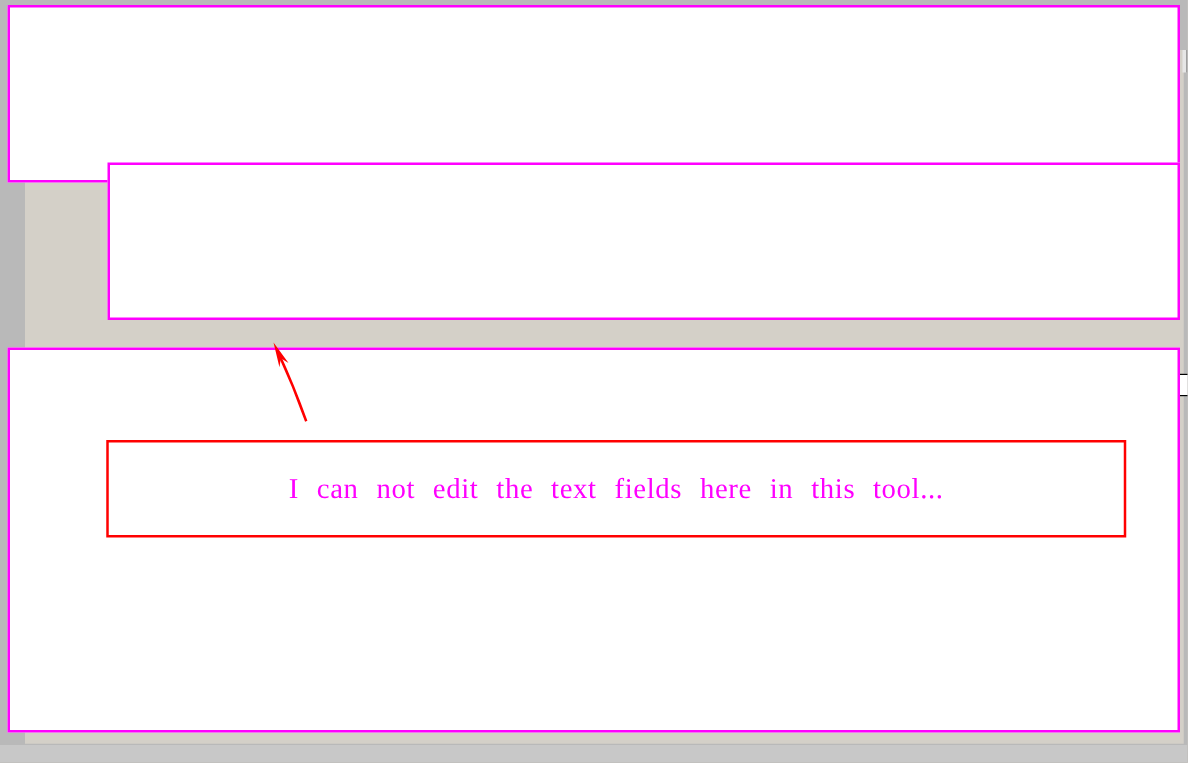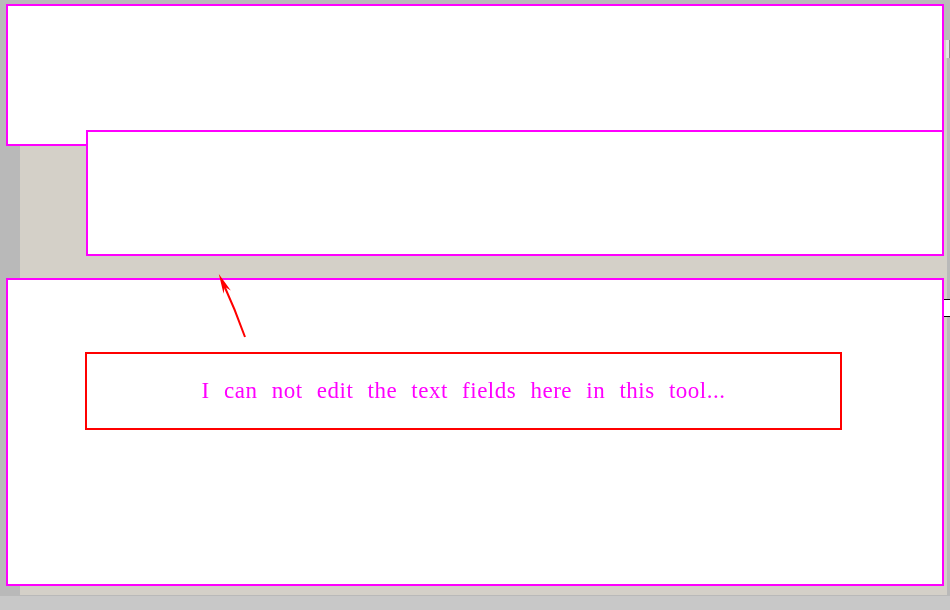--- a/index.html
+++ b/index.html
@@ -84,21 +84,21 @@
     height: 60px;
     pointer-events: none;
   }
   .arrow svg { width: 100%; height: 100%; overflow: visible; }
 
   
   .anno-box {
     position: absolute;
     left: 85px;
     top: 352px;
-    width: 757px;
+    width: 816px;
     height: 78px;
     border: 2px solid #ff0000;
     background: #fff;
     display: flex;
     align-items: center;
     justify-content: center;
     pointer-events: none;
   }
   .anno-text {
     font-family: Georgia, "Times New Roman", serif;

